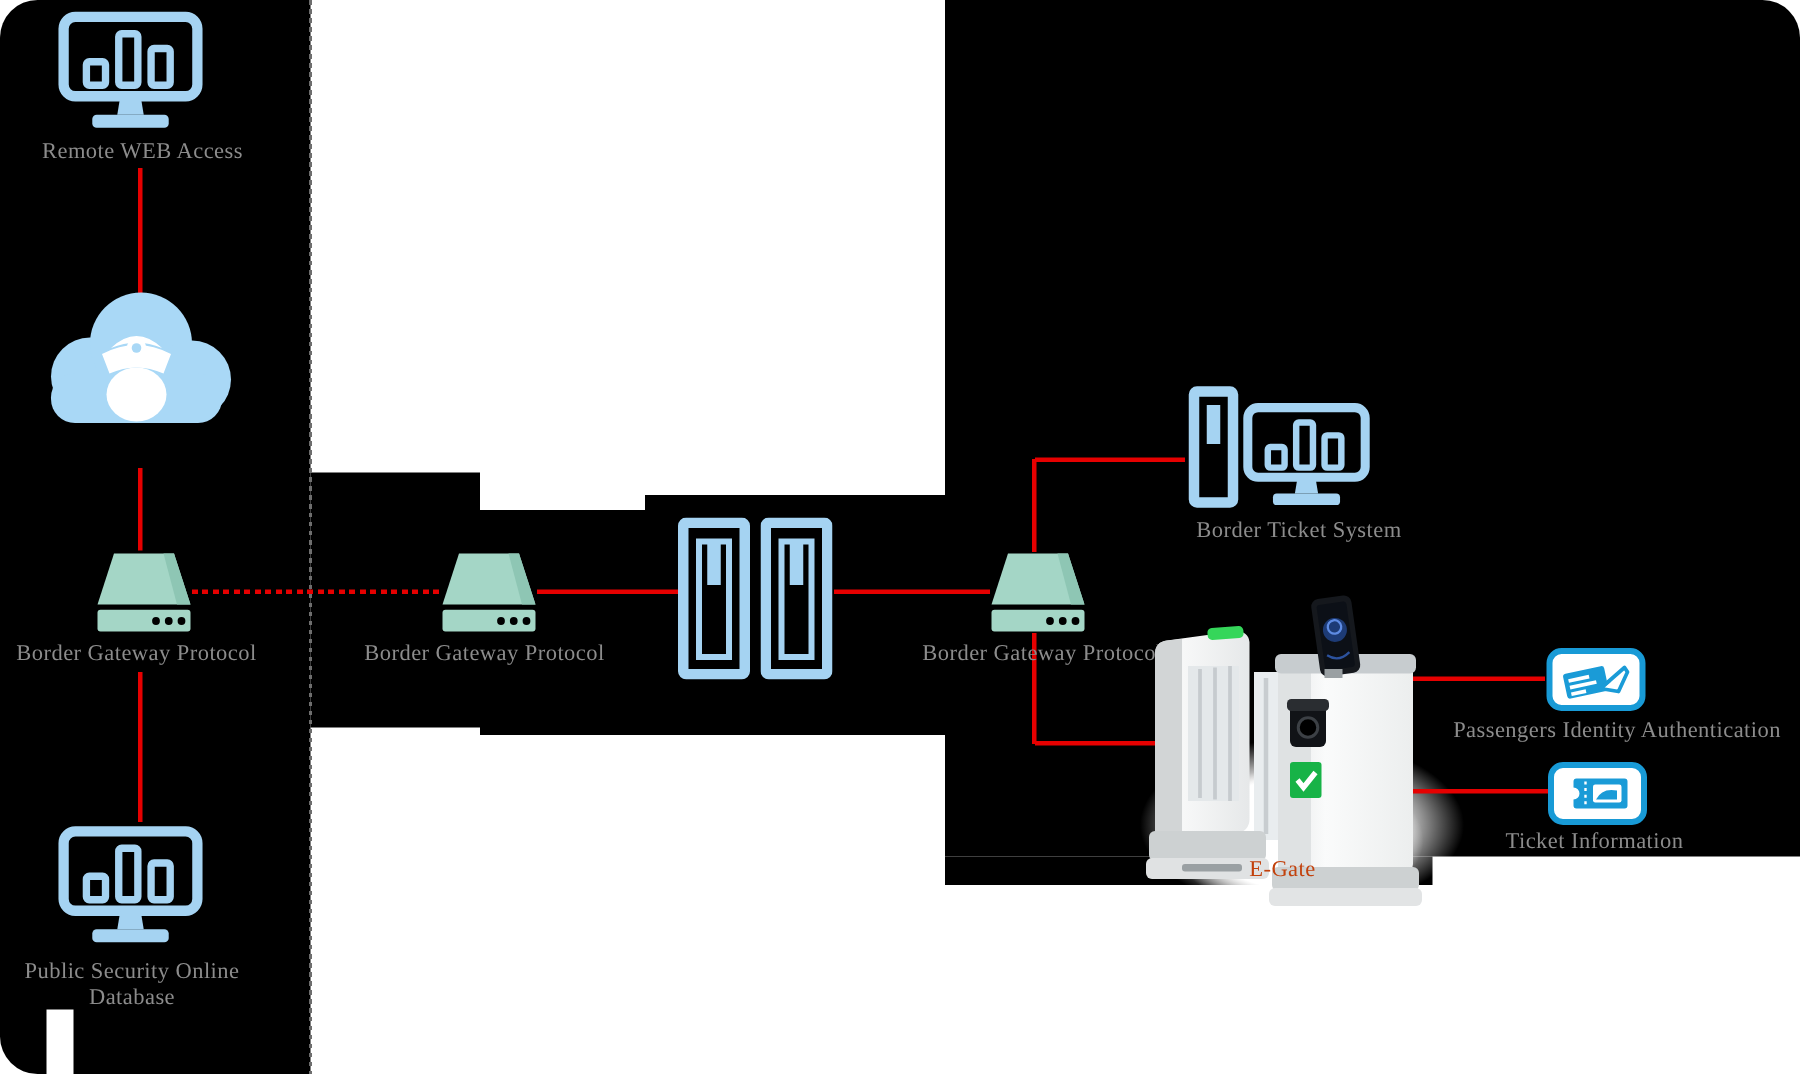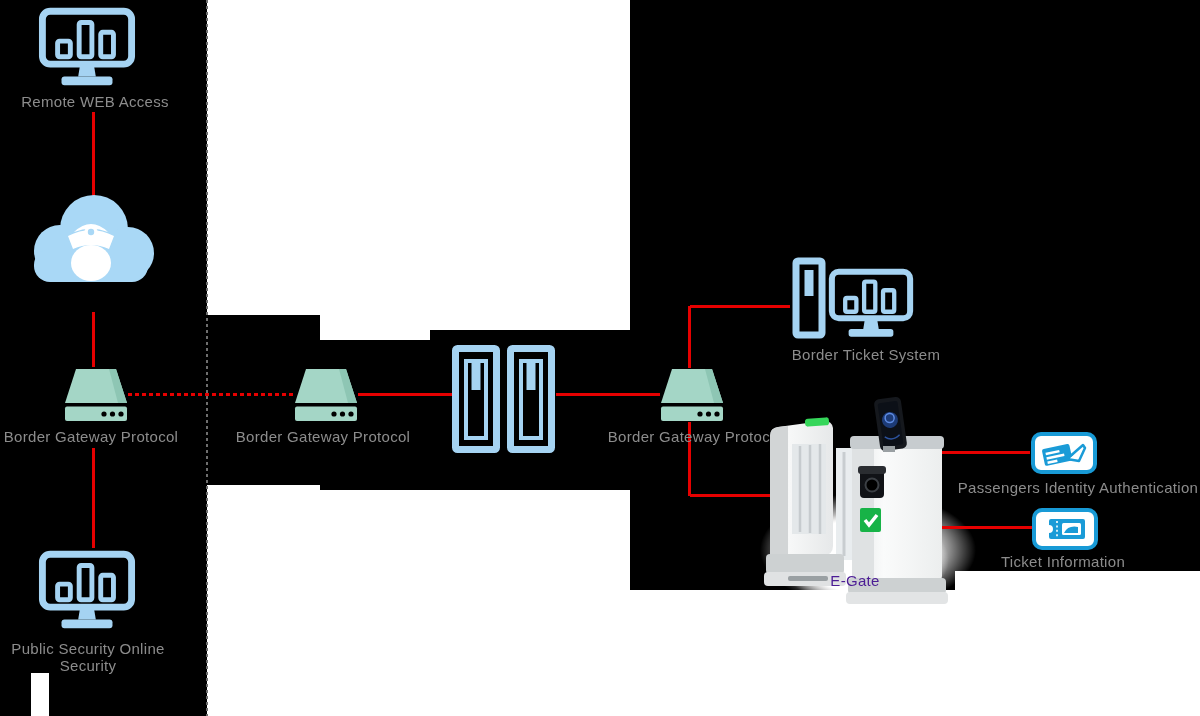--- a/index.html
+++ b/index.html
@@ -1,17 +1,17 @@
 <!DOCTYPE html>
 <html><head>
 <meta charset="utf-8">
 <style>
   html,body{margin:0;padding:0;background:#ffffff;}
   .canvas{position:relative;width:1200px;height:716px;background:#ffffff;overflow:hidden;
-          font-family:Liberation Sans, sans-serif;}
+          font-family:Liberation Serif, serif;border-radius:25px;}
   .blk{position:absolute;background:#000;}
   .wnotch{position:absolute;background:#fff;}
   .lbl{position:absolute;color:#8c8c8c;font-size:15px;line-height:17px;text-align:center;
        letter-spacing:.3px;white-space:nowrap;}
   .rl{position:absolute;background:#e60000;}
   .rl-dot{position:absolute;height:3px;
       background:repeating-linear-gradient(90deg,#e60000 0 4px,transparent 4px 7px);}
   .gdot{position:absolute;width:2px;
       background:repeating-linear-gradient(180deg,#6e6e6e 0 3px,transparent 3px 6px);}
   .icon{position:absolute;}
@@ -88,21 +88,21 @@
   <svg class="icon" style="left:38px;top:549px" width="98" height="84" viewBox="0 0 100 84">
     <rect x="4.5" y="4.5" width="91" height="54" rx="8" fill="none" stroke="#a5d3f2" stroke-width="7"></rect>
     <rect x="20" y="35" width="13" height="16" rx="2" fill="none" stroke="#a5d3f2" stroke-width="5"></rect>
     <rect x="42" y="16" width="13" height="35" rx="2" fill="none" stroke="#a5d3f2" stroke-width="5"></rect>
     <rect x="64" y="26" width="13" height="25" rx="2" fill="none" stroke="#a5d3f2" stroke-width="5"></rect>
     <path d="M43,59 h14 l2,12 h-18 z" fill="#a5d3f2"></path>
     <rect x="24" y="71" width="52" height="9" rx="3" fill="#a5d3f2"></rect>
   </svg>
   <div class="lbl" style="left:2px;top:640px;width:172px">
     <div>Public Security Online</div>
-    <div>Security</div>
+    <div>Database</div>
   </div>
 
   <svg class="icon" style="left:294px;top:368px" width="64" height="54" viewBox="0 0 64 54">
     <path d="M12,1 L52,1 L63,35 L1,35 Z" fill="#a4d6c6"></path>
     <path d="M52,1 L63,35 L54,35 L45,1 Z" fill="#8ec6b4"></path>
     <rect x="1" y="38.5" width="62" height="14.5" rx="2" fill="#a4d6c6"></rect>
     <circle cx="40" cy="46" r="2.6" fill="#000"></circle>
     <circle cx="48.5" cy="46" r="2.6" fill="#000"></circle>
     <circle cx="57" cy="46" r="2.6" fill="#000"></circle>
   </svg>
@@ -190,21 +190,21 @@
     <rect x="110" y="70" width="28" height="8" rx="3" fill="#2a2d31"></rect>
     <circle cx="124" cy="89" r="6.5" fill="#000"></circle>
     <circle cx="124" cy="89" r="6.5" fill="none" stroke="#3c4045" stroke-width="2"></circle>
 
     <rect x="112" y="112" width="21" height="24" rx="2" fill="#17b347"></rect>
     <path d="M117,124 l4,5 l8,-10" stroke="#ffffff" stroke-width="3.5" fill="none"></path>
 
     <rect x="100" y="182" width="98" height="16" rx="4" fill="#cdd1d2"></rect>
     <rect x="98" y="196" width="102" height="12" rx="4" fill="#e2e4e5"></rect>
   </svg>
-  <div class="lbl" style="left:795px;top:572px;width:120px;color:#4c1d95">E-Gate</div>
+  <div class="lbl" style="left:795px;top:572px;width:120px;color:#c2410c">E-Gate</div>
 
   <div class="chip" style="left:1031px;top:432px">
     <svg width="50" height="28" viewBox="0 0 50 28">
       <g transform="rotate(-12 20 15)">
         <rect x="4" y="7" width="28" height="17" rx="2" fill="#1a9bd7"></rect>
         <rect x="7" y="11" width="14" height="2.5" fill="#ffffff"></rect>
         <rect x="7" y="15.5" width="18" height="2.5" fill="#ffffff"></rect>
         <rect x="7" y="20" width="10" height="2.5" fill="#ffffff"></rect>
       </g>
       <path d="M28,20 L44,6 L46,9 L40,22 Z" fill="#ffffff" stroke="#1a9bd7" stroke-width="2.5" stroke-linejoin="round"></path>

